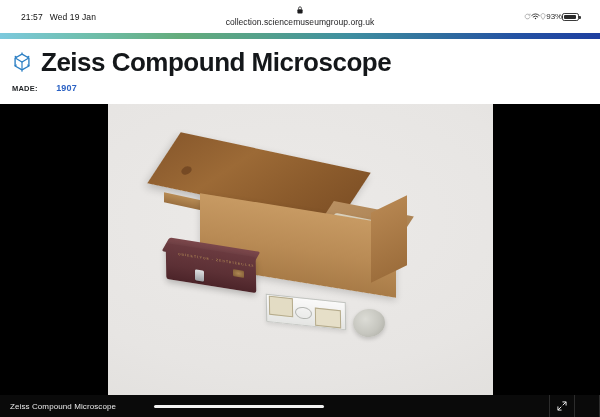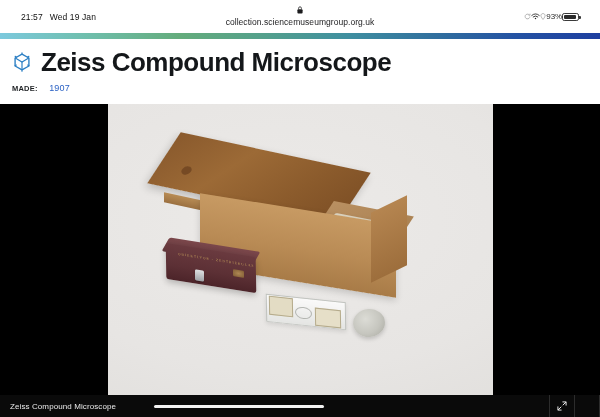--- a/index.html
+++ b/index.html
@@ -127,23 +127,23 @@
     font-size: 8.5px;
     letter-spacing: .2px;
   }
   .made-label {
     font-weight: 700;
     color: #1d2023;
     font-size: 7.5px;
   }
   .made-value {
     color: #2b62c4;
-    font-weight: 400;
+    font-weight: 700;
     font-size: 9px;
-    margin-left: 9px;
+    margin-left: 16px;
   }
 
   
   .viewer {
     position: absolute;
     left: 0;
     top: 104px;
     width: 600px;
     height: 291px;
     background: #000;

